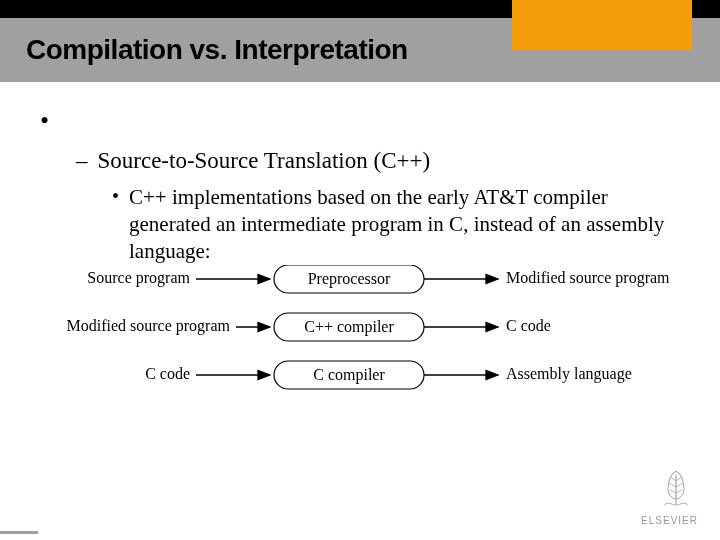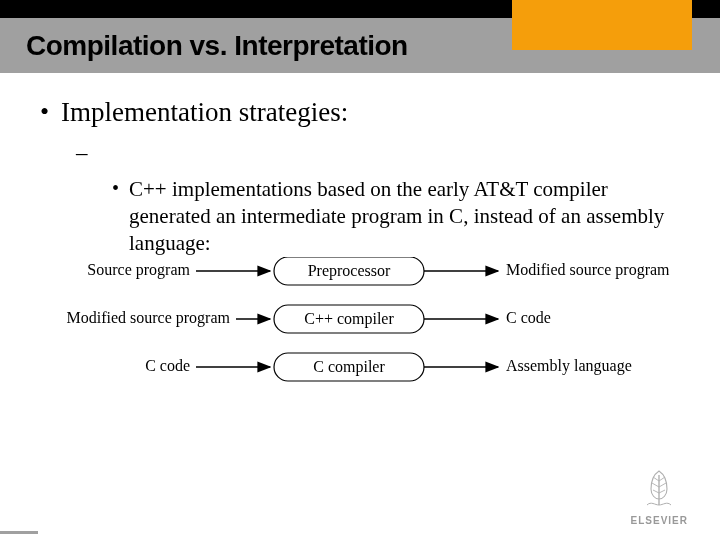--- a/index.html
+++ b/index.html
@@ -20,21 +20,21 @@
   .orange-box {
     position: absolute;
     right: 28px;
     top: 0;
     width: 180px;
     height: 50px;
     background: #f59e0b;
   }
   .title-bar {
     background: #a0a0a0;
-    height: 55px;
+    height: 64px;
     display: flex;
     align-items: center;
     padding-left: 26px;
   }
   .title {
     font-family: Arial, Helvetica, sans-serif;
     font-weight: 900;
     font-size: 28px;
     color: #000;
     letter-spacing: -0.5px;
@@ -91,24 +91,23 @@
   .arrow {
     stroke: #000;
     stroke-width: 1.4;
     fill: none;
   }
   .arrowhead {
     fill: #000;
   }
   .logo {
     position: absolute;
-    right: 32px;
+    right: 22px;
     bottom: 14px;
-    text-align: center;
-    font-weight: bold;
+    text-align: right;
   }
   .logo-tree {
     width: 44px;
     height: 44px;
     margin: 0 auto 2px;
   }
   .logo-text {
     font-family: Arial, sans-serif;
     font-size: 10px;
     letter-spacing: 1px;
@@ -130,24 +129,24 @@
   <div class="orange-box"></div>
 </div>
 
 <div class="title-bar">
   <div class="title">Compilation vs. Interpretation</div>
 </div>
 
 <div class="content">
   <div class="bullet1">
     <span class="dot">•</span>
-    <span>Implementation strategies:</span>
   </div>
   <div class="bullet2">
     <span>–</span>
+    <span>Source-to-Source Translation (C++)</span>
   </div>
   <div class="bullet3">
     <span class="dot">•</span>
     <span>C++ implementations based on the early AT&amp;T compiler generated an intermediate program in C, instead of an assembly language:</span>
   </div>
 </div>
 
 <div class="diagram">
 <svg width="640" height="150" viewBox="0 0 640 150">
   <defs>

